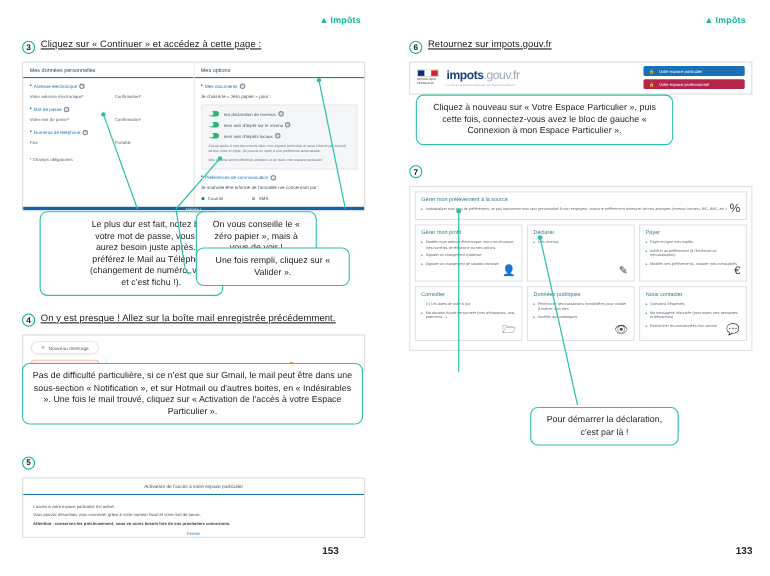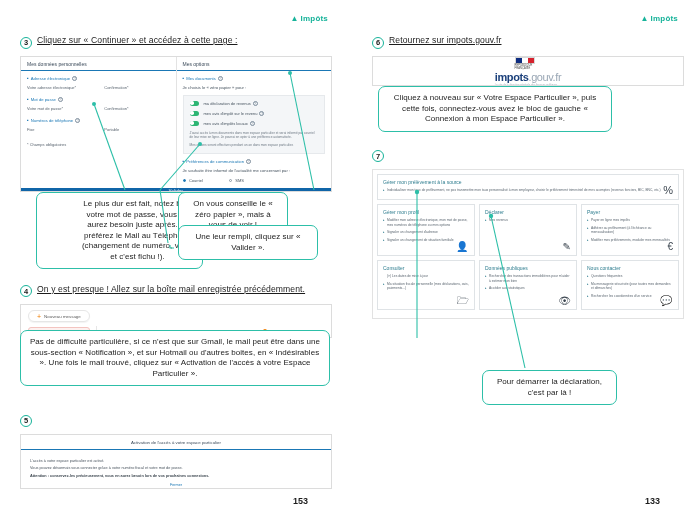--- a/index.html
+++ b/index.html
@@ -30,21 +30,21 @@
     border:1.1px solid #17b39a; color:#1a1a1a;
     font-size:7.5px; font-weight:bold;
     display:flex; align-items:center; justify-content:center;
     margin-top:.5px;
   }
   .step-text { font-size:8.6px; color:#1c1c1c; letter-spacing:.1px; line-height:1.15;text-decoration:underline; }
 
   
   .mock {
     border:1px solid #dcdcdc; background:#fff; margin-top:7px;
-    position:relative; overflow:hidden;flex-direction:column;
+    position:relative; overflow:hidden;
   }
 
   
   .form-mock { height:136px; display:flex; flex-direction:column; }
   .form-cols { display:flex; flex:1; }
   .col { flex:1; padding:0; }
   .col.left-col { border-right:1px solid #e3e3e3; }
   .col-head {
     font-size:5px; color:#3b4a5a; padding:4px 6px 3px 6px;
     border-bottom:1.2px solid #1a77b5; background:#fff;
@@ -176,21 +176,21 @@
     position:absolute;
     border:1.1px solid #2dbfa8; border-radius:7px; background:#fff;
     color:#1c1c1c; text-align:center; line-height:1.32;
     padding:6px 8px; font-size:8px; letter-spacing:.05px;
   }
   .leader { position:absolute; overflow:visible; pointer-events:none; }
   .pnum {
     position:absolute; bottom:18px; font-size:9px; font-weight:bold; color:#1c1c1c;
   }
   .page.left .pnum { right:42px; }
-  .page.right .pnum { right:40px;margin-left:12px; }
+  .page.right .pnum { right:16px;margin-left:12px; }
 </style>
 </head>
 <body>
 
 <div class="spread">
 
   <div class="page left">
 
     <div class="brand">
       <span class="mark">▲</span>
@@ -295,21 +295,21 @@
               </span>
             </div>
           </div>
         </div>
       </div>
       <div class="blue-bar">Valider</div>
     </div>
 
     <div class="callout" style="left:36px; top:192px; width:167px;padding-left:44px;">Le plus dur est fait, notez bien votre mot de passe, vous en aurez besoin juste après. Et préférez le Mail au Téléphone (changement de numéro, vol… et c'est fichu !).</div>
     <div class="callout" style="left:178px; top:192px; width:110px;">On vous conseille le « zéro papier », mais à vous de voir !</div>
-    <div class="callout" style="left:178px; top:225px; width:140px;">Une leur rempli, cliquez sur « Valider ».</div>
+    <div class="callout" style="left:178px; top:225px; width:140px;">Une fois rempli, cliquez sur « Valider ».</div>
 
     <svg class="leader" style="left:0;top:0;width:350px;height:524px;">
       <line x1="94" y1="104" x2="125" y2="190" stroke="#2dbfa8" stroke-width="1.1"></line>
       <circle cx="94" cy="104" r="2" fill="#2dbfa8"></circle>
       <line x1="290" y1="73" x2="314" y2="190" stroke="#2dbfa8" stroke-width="1.1"></line>
       <circle cx="290" cy="73" r="2" fill="#2dbfa8"></circle>
       <line x1="200" y1="144" x2="160" y2="190" stroke="#2dbfa8" stroke-width="1.1"></line>
       <circle cx="200" cy="144" r="2" fill="#2dbfa8"></circle>
       <path d="M170 245 L170 248 L174 248" fill="none" stroke="#2dbfa8" stroke-width="1.1"></path>
       <line x1="160" y1="190" x2="168" y2="243" stroke="#2dbfa8" stroke-width="1.1"></line>

